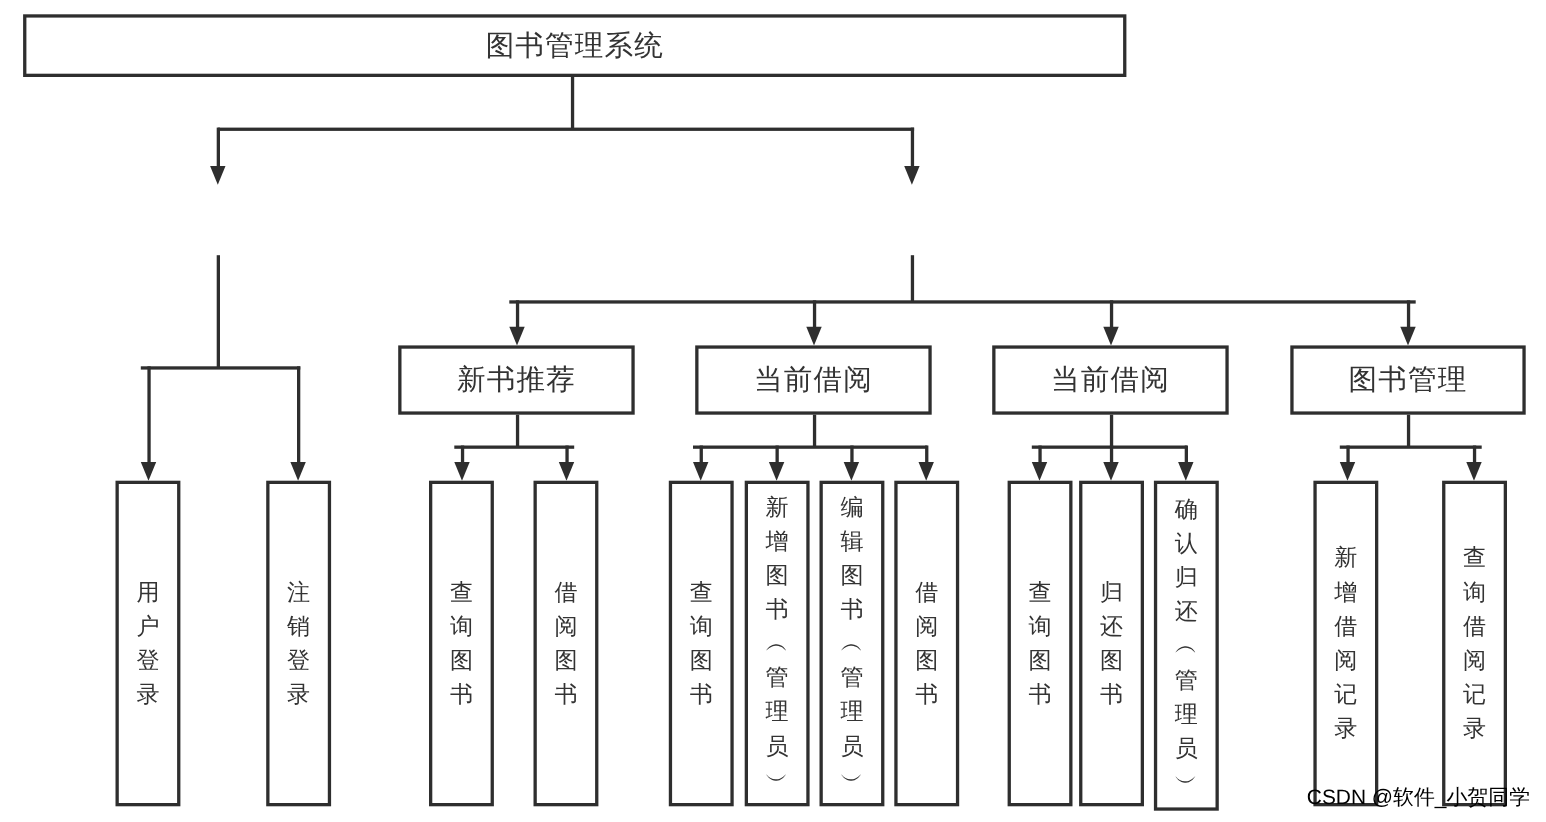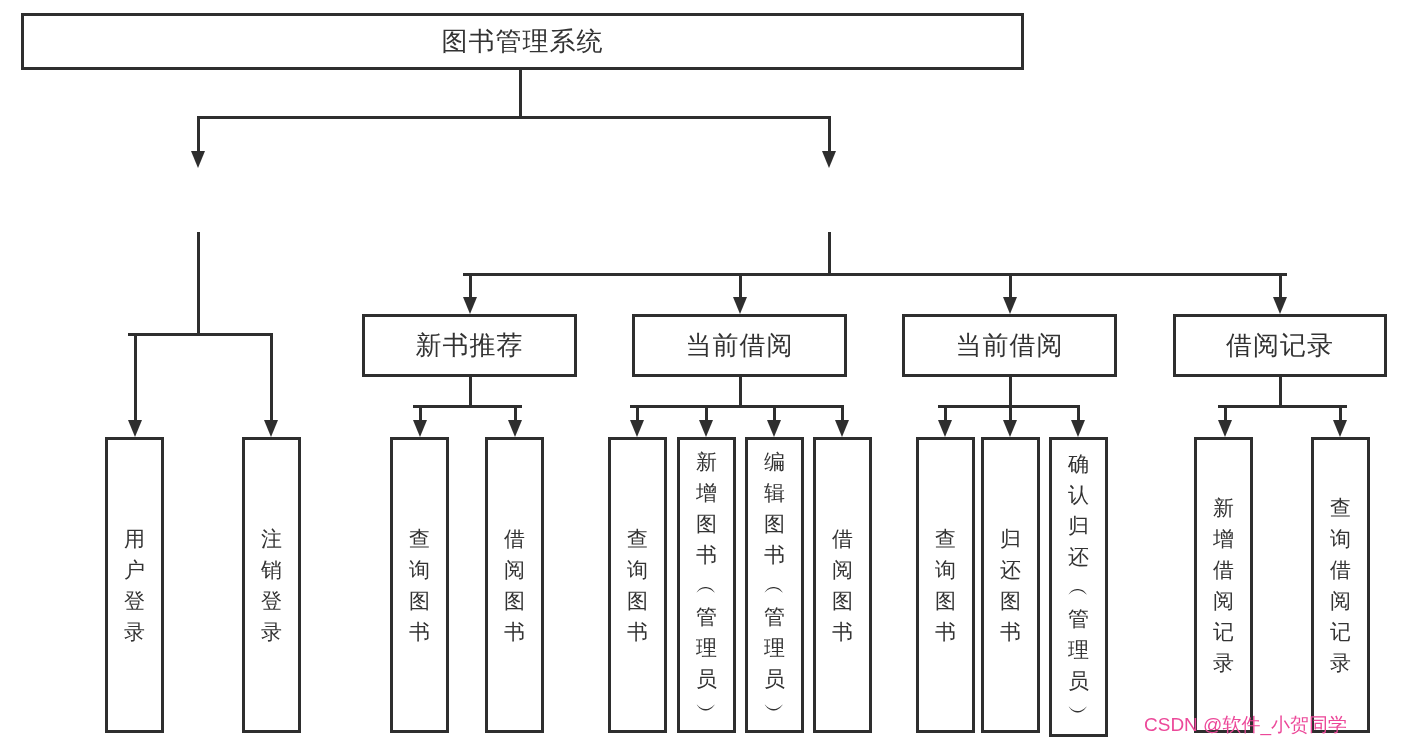--- a/index.html
+++ b/index.html
@@ -16,21 +16,21 @@
   .vtext{display:block;}
   .vchar{display:block;height:31px;line-height:31px;font-size:21px;text-align:center;color:#333333;}
   .vline{position:absolute;width:3px;background:#2e2e2e;}
   .hline{position:absolute;height:3px;background:#2e2e2e;}
   .arrow{
     position:absolute;width:0;height:0;
     border-left:7px solid transparent;border-right:7px solid transparent;
     border-top:17px solid #2e2e2e;
   }
   .watermark{
-    position:absolute;left:1144px;top:712px;font-size:19px;color:#ec4899;
+    position:absolute;left:1188px;top:712px;font-size:19px;color:#000000;
     white-space:nowrap;z-index:5;
   }
 </style>
 </head>
 <body>
 
 <div class="canvas">
 
   <div class="vline" style="left:519px;top:69px;height:48px;"></div>
   <div class="hline" style="left:198px;top:116px;width:633px;"></div>
@@ -99,21 +99,21 @@
   <div class="box" style="left:362px;top:314px;width:215px;height:63px;">
     <span class="hlabel">新书推荐</span>
   </div>
   <div class="box" style="left:632px;top:314px;width:215px;height:63px;">
     <span class="hlabel">当前借阅</span>
   </div>
   <div class="box" style="left:902px;top:314px;width:215px;height:63px;">
     <span class="hlabel">当前借阅</span>
   </div>
   <div class="box" style="left:1173px;top:314px;width:214px;height:63px;">
-    <span class="hlabel">借阅记录</span>
+    <span class="hlabel">图书管理</span>
   </div>
 
   <div class="box leaf" style="left:105px;top:437px;width:59px;height:296px;">
     <span class="vtext">
         <span class="vchar">用</span>
         <span class="vchar">户</span>
         <span class="vchar">登</span>
         <span class="vchar">录</span>
       </span>
   </div>

